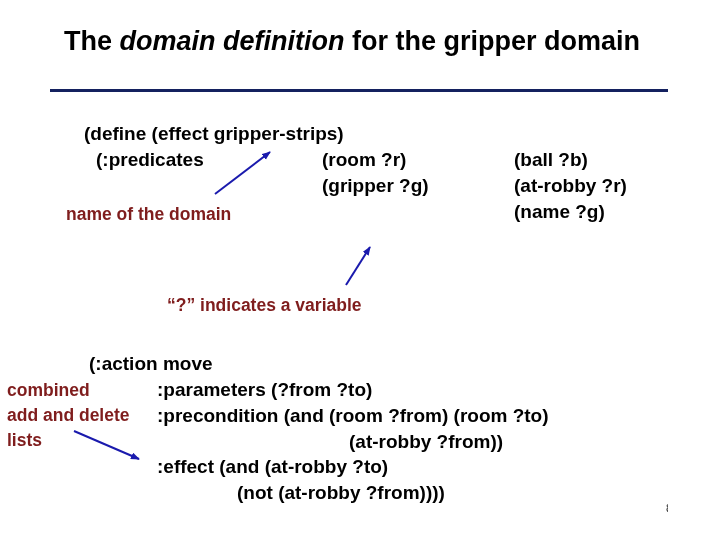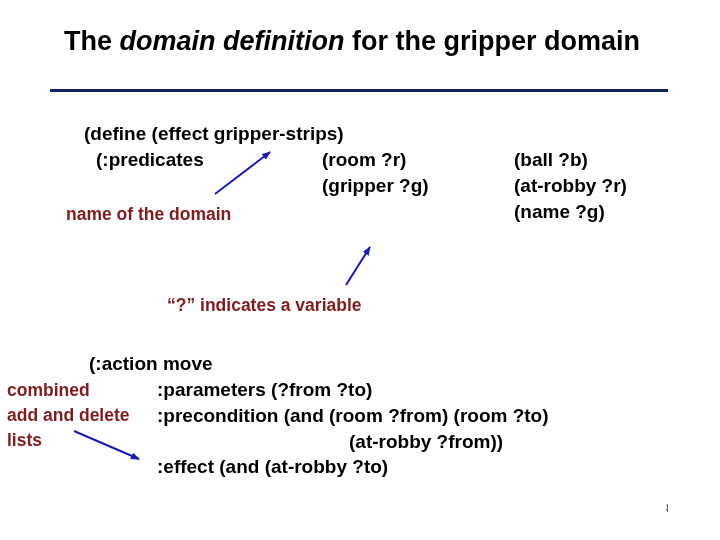--- a/index.html
+++ b/index.html
@@ -82,16 +82,17 @@
     <div>combined</div>
     <div>add and delete</div>
     <div>lists</div>
   </div>
 
   <div class="code" style="left:89px;top:351px;">(:action move</div>
   <div class="code" style="left:157px;top:377px;">:parameters (?from ?to)</div>
   <div class="code" style="left:157px;top:403px;">:precondition (and (room ?from) (room ?to)</div>
   <div class="code" style="left:317px;top:429px;margin-left:32px;">(at-robby ?from))</div>
   <div class="code" style="left:157px;top:454px;">:effect (and (at-robby ?to)</div>
+  <div class="code" style="left:237px;top:480px;">(not (at-robby ?from))))</div>
 
   <div class="pagenum">80</div>
 
 </div>
 
 </body></html>

